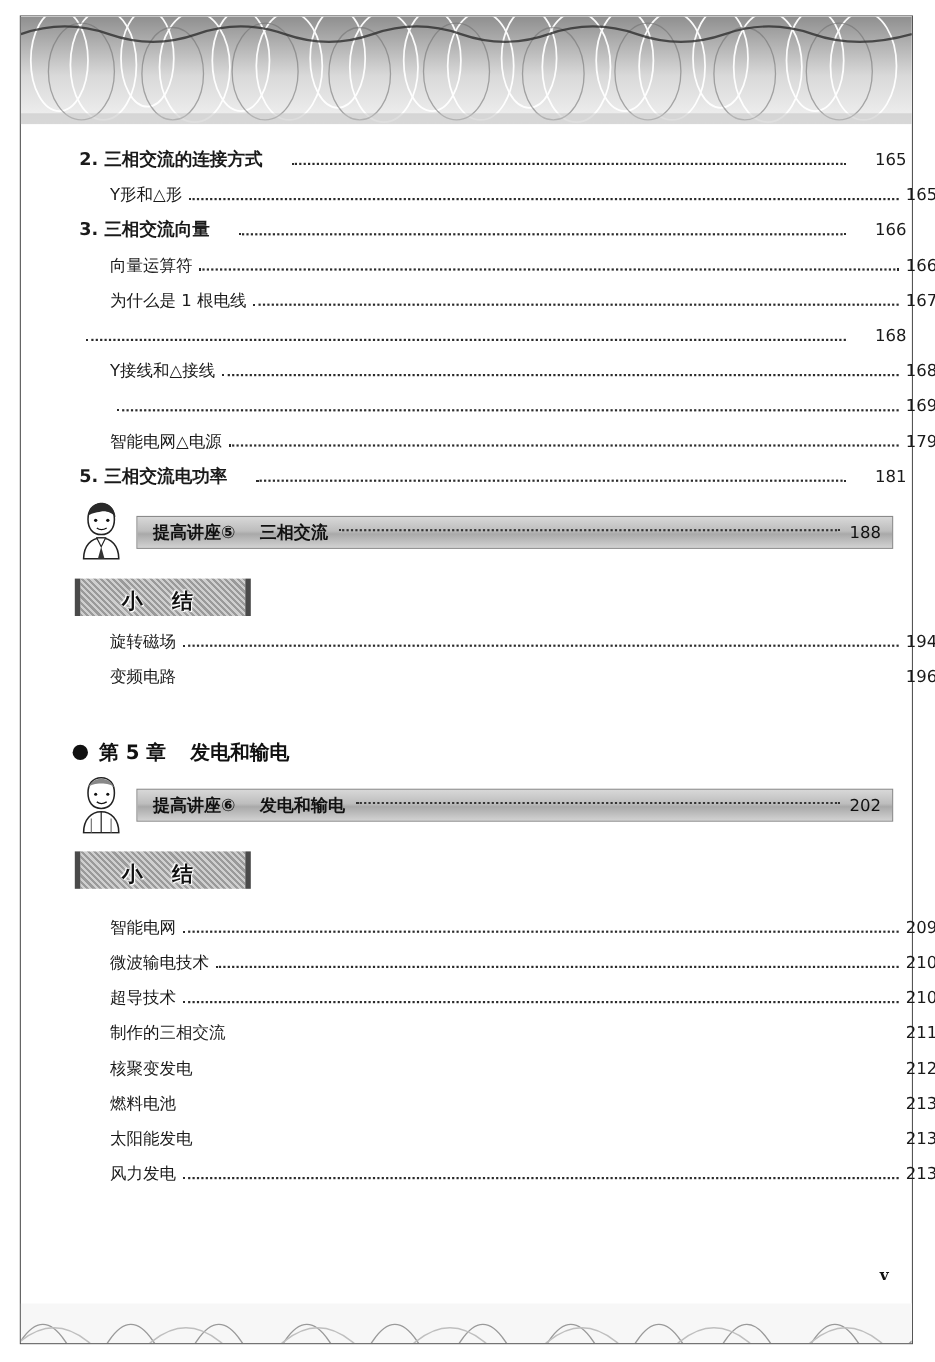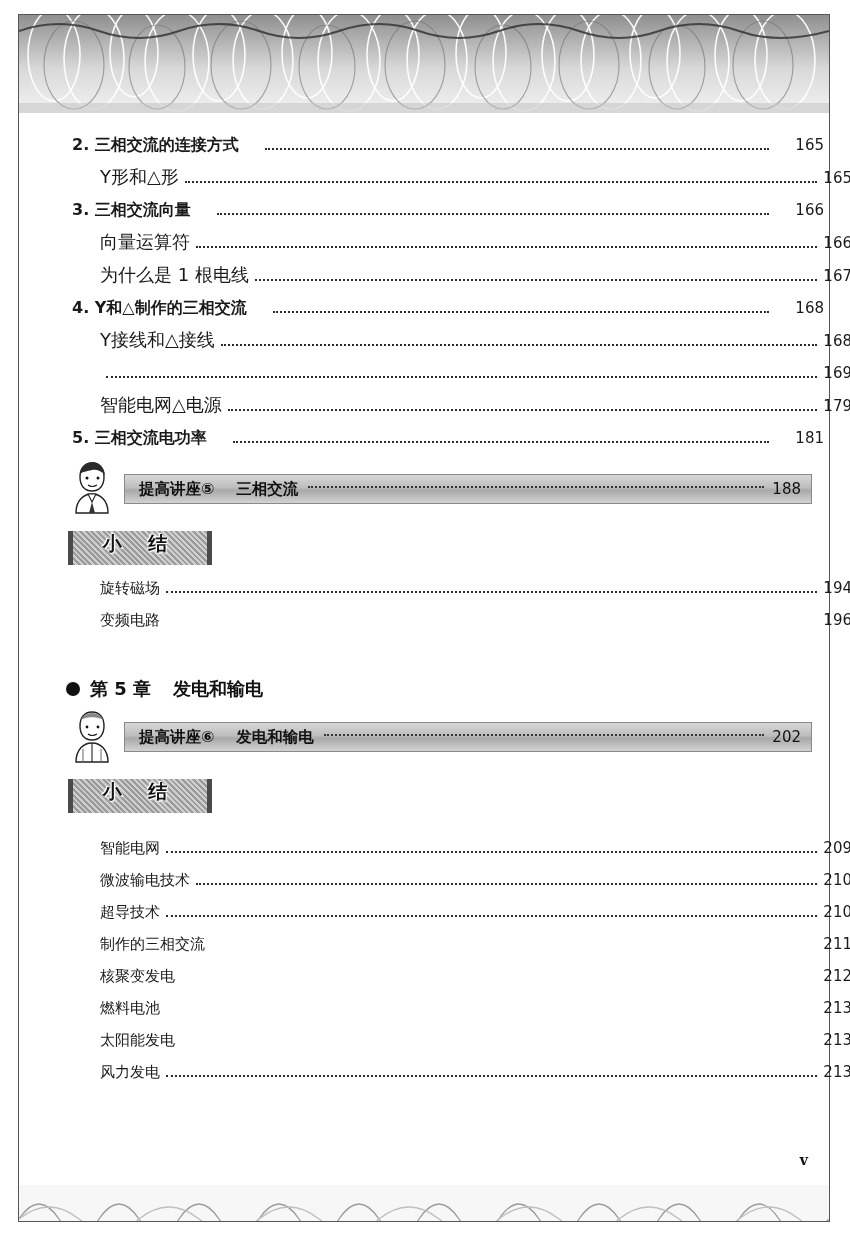--- a/index.html
+++ b/index.html
@@ -83,21 +83,21 @@
     text-align: right;
     min-width: 30px;
   }
 
   
   .lvl1 { padding-left: 12px; gap: 20px; }
   .lvl1 .label { font-weight: bold; font-size: 16px; }
 
   
   .lvl2 { padding-left: 40px; }
-  .lvl2 .label { font-size: 18px; }
+  .lvl2 .label { font-size: 15px; }
 
   
   .lvl-sum { padding-left: 40px; }
   .lvl-sum .label { font-size: 15px; }
   .lvl-sum .dots-none {
     flex: 1 1 auto;
     margin: 0 5px 6px 6px;
     height: 0;
   }
 
@@ -149,23 +149,23 @@
   }
   .banner-bar .b-page {
     font-weight: normal;
     font-size: 15px;
     color: #111;
   }
 
   
   .summary-head {
     display: flex;
-    align-items: flex-start;
+    align-items: flex-end;
     margin: 20px 0 8px 8px;
-    width: 144px;
+    width: 160px;
     height: 34px;
     background:
       repeating-linear-gradient(45deg, #9a9a9a 0 2px, #cfcfcf 2px 4px);
     border-left: 5px solid #4a4a4a;
     border-right: 5px solid #4a4a4a;
     box-sizing: border-box;
     position: relative;
   }
   .summary-head .s-text {
     width: 100%;
@@ -296,21 +296,20 @@
       <span class="page-num">166</span>
     </div>
 
     <div class="row lvl2">
       <span class="label">为什么是 1 根电线</span>
       <span class="dots"></span>
       <span class="page-num">167</span>
     </div>
 
     <div class="row lvl1">
-      <span class="label">4. Y和△制作的三相交流</span>
       <span class="dots"></span>
       <span class="page-num">168</span>
     </div>
 
     <div class="row lvl2">
       <span class="label">Y接线和△接线</span>
       <span class="dots"></span>
       <span class="page-num">168</span>
     </div>
 

